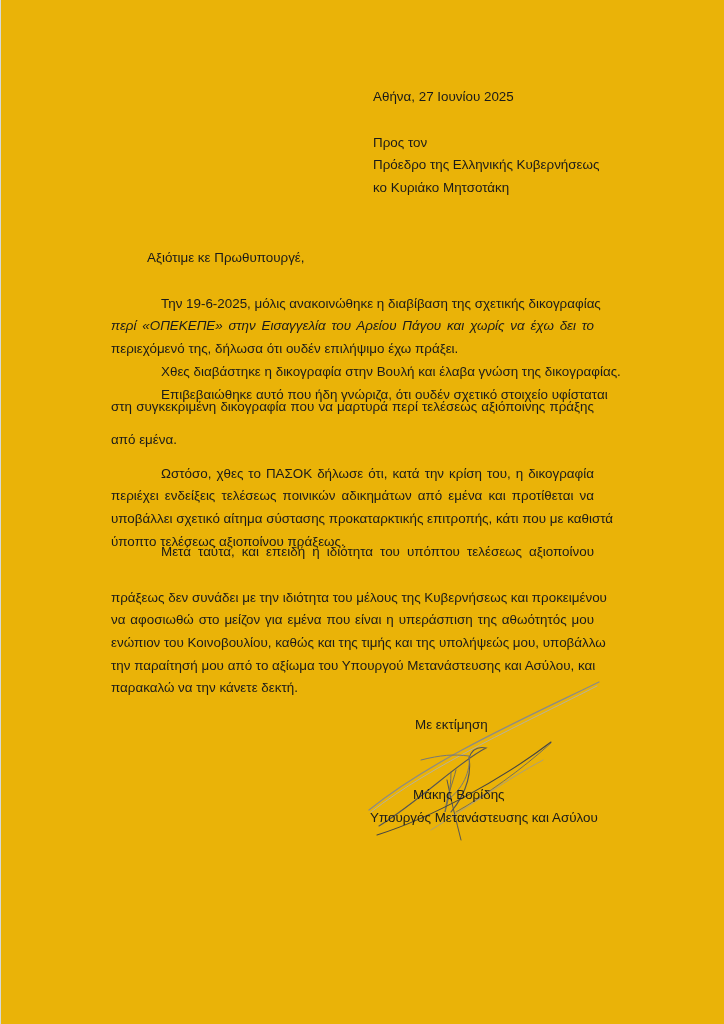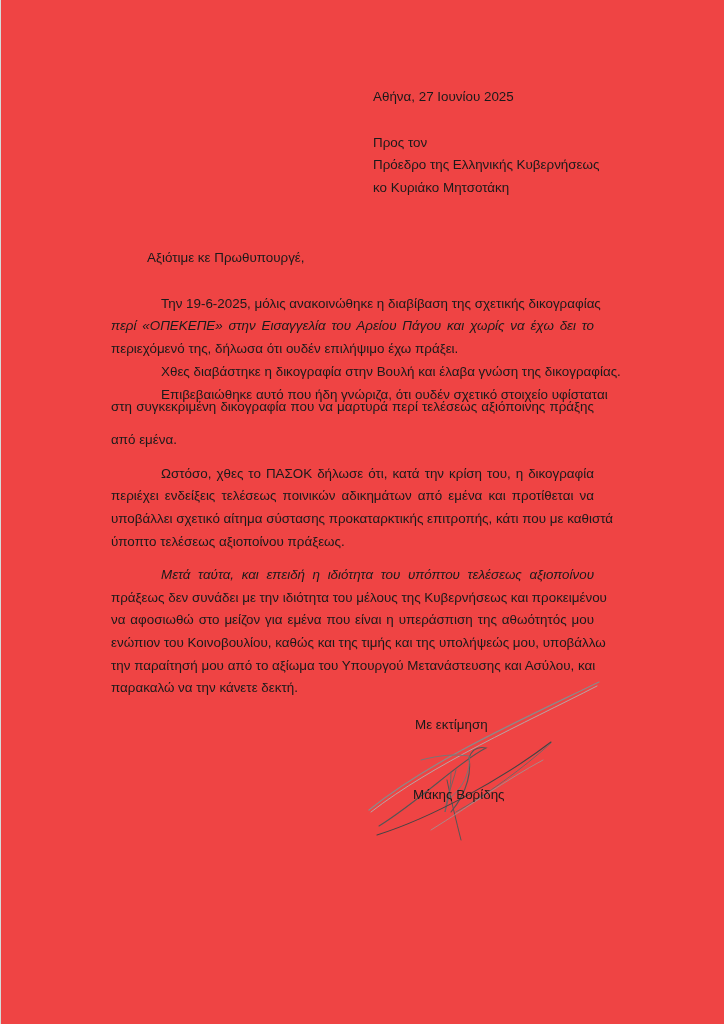--- a/index.html
+++ b/index.html
@@ -13,21 +13,21 @@
     position: relative;
     overflow: hidden;
     font-family: "Liberation Sans", "DejaVu Sans", sans-serif;
     color: #1a1a1a;
     font-size: 13.4px;
   }
   .page {
     position: absolute;
     left: 0; top: 0;
     width: 724px; height: 1024px;
-    background: #ef4444;
+    background: #eab308;
     border-left: 1px solid #d6dbd8;
   }
   .line {
     position: absolute;
     white-space: nowrap;
     line-height: 16px;
   }
   .just {
     position: absolute;
     left: 110px;
@@ -83,21 +83,21 @@
   </div>
 
   <div>
     <div class="just indent" style="top:466px;">Ωστόσο, χθες το ΠΑΣΟΚ δήλωσε ότι, κατά την κρίση του, η δικογραφία</div>
     <div class="just" style="top:488px;">περιέχει ενδείξεις τελέσεως ποινικών αδικημάτων από εμένα και προτίθεται να</div>
     <div class="just" style="top:511px;">υποβάλλει σχετικό αίτημα σύστασης προκαταρκτικής επιτροπής, κάτι που με καθιστά</div>
     <div class="just last" style="top:534px;">ύποπτο τελέσεως αξιοποίνου πράξεως.</div>
   </div>
 
   <div>
-    <div class="just indent" style="top:567px;font-style:italic;">Μετά ταύτα, και επειδή η ιδιότητα του υπόπτου τελέσεως αξιοποίνου</div>
+    <div class="just indent" style="top:544px;">Μετά ταύτα, και επειδή η ιδιότητα του υπόπτου τελέσεως αξιοποίνου</div>
     <div class="just" style="top:590px;">πράξεως δεν συνάδει με την ιδιότητα του μέλους της Κυβερνήσεως και προκειμένου</div>
     <div class="just" style="top:612px;">να αφοσιωθώ στο μείζον για εμένα που είναι η υπεράσπιση της αθωότητός μου</div>
     <div class="just" style="top:635px;">ενώπιον του Κοινοβουλίου, καθώς και της τιμής και της υπολήψεώς μου, υποβάλλω</div>
     <div class="just" style="top:658px;">την παραίτησή μου από το αξίωμα του Υπουργού Μετανάστευσης και Ασύλου, και</div>
     <div class="just last" style="top:680px;">παρακαλώ να την κάνετε δεκτή.</div>
   </div>
 
   <div class="line" style="left:414px; top:717px;text-align:center;">Με εκτίμηση</div>
 
   <svg class="signature" viewBox="0 0 724 1024">
@@ -108,14 +108,15 @@
       <path d="M420 760 C 440 755, 452 754, 468 756 C 470 770, 462 790, 446 800" stroke="#777" stroke-width="1"></path>
       <path d="M446 780 C 450 800, 455 820, 460 840" stroke="#555" stroke-width="1"></path>
       <path d="M450 772 C 450 790, 446 805, 444 812 C 445 800, 452 782, 455 770" stroke="#666" stroke-width="0.9"></path>
       <path d="M376 835 C 430 818, 500 780, 550 742" stroke="#444" stroke-width="1.1"></path>
       <path d="M455 812 C 485 795, 520 770, 550 743" stroke="#666" stroke-width="0.9"></path>
       <path d="M430 830 C 470 805, 505 780, 542 760" stroke="#999" stroke-width="0.8"></path>
     </g>
   </svg>
 
   <div class="line" style="left:412px; top:787px;">Μάκης Βορίδης</div>
+  <div class="line" style="left:369px; top:810px;">Υπουργός Μετανάστευσης και Ασύλου</div>
 
 </div>
 
 </body></html>

